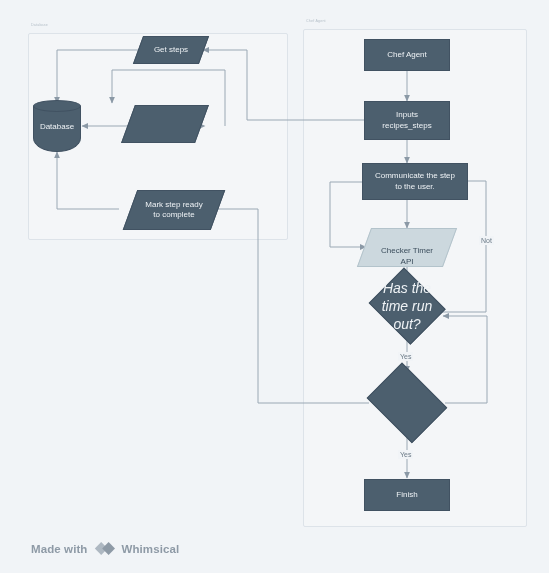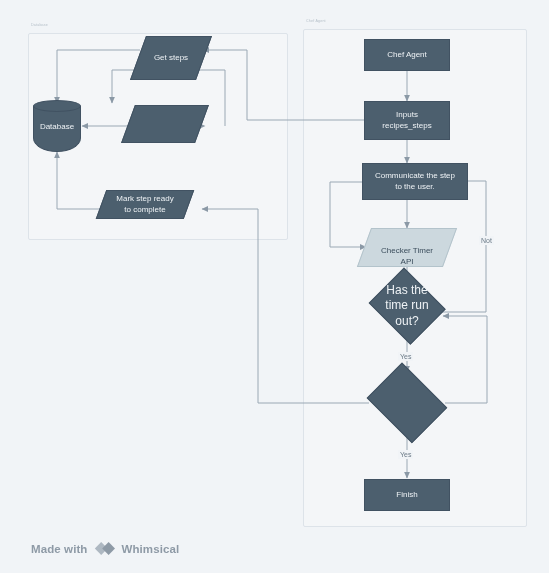--- a/index.html
+++ b/index.html
@@ -17,21 +17,21 @@
   .rect{background:#4c5f6e;color:#eef2f5;font-size:8px;border:1px solid #44secondary;}
   .rect{border:1px solid #415262;}
 
   .para{color:#eef2f5;font-size:8px;}
   .para-inner{position:absolute;inset:0;background:#4c5f6e;
               transform:skewX(-20deg);border:1px solid #415262;}
   .para-api .para-inner{background:#ccd8de;border:1px solid #b3c3cb;}
   .para-api{color:#3b4d5c;align-items:flex-end;}
   .para-label{position:relative;z-index:2;width:100%;padding:0 6px;box-sizing:border-box;}
 
-  .diamond{color:#eef2f5;font-size:12px;}
+  .diamond{color:#eef2f5;font-size:14px;font-style:italic;}
   .dia-inner{position:absolute;left:50%;top:50%;width:70.7%;height:70.7%;
              transform:translate(-50%,-50%) rotate(45deg);
              background:#4c5f6e;border:1px solid #415262;}
   .dia-label{position:relative;z-index:2;width:100%;padding:0 4px;box-sizing:border-box;}
 
   .cyl{position:absolute;color:#eef2f5;font-size:8px;}
   .cyl-body{position:absolute;left:0;right:0;top:6px;bottom:0;background:#4c5f6e;
             border-left:1px solid #415262;border-right:1px solid #415262;
             border-bottom:1px solid #415262;border-bottom-left-radius:50% 14px;
             border-bottom-right-radius:50% 14px;}
@@ -104,30 +104,30 @@
     <path d="M205,126 L205,126"></path>
   </g>
 </svg>
 
 <div class="cyl" style="left:33px;top:100px;width:48px;height:52px;">
   <div class="cyl-body"></div>
   <div class="cyl-top"></div>
   <div class="cyl-label">Database</div>
 </div>
 
-<div class="node para" style="left:138px;top:36px;width:66px;height:44px;">
+<div class="node para" style="left:138px;top:36px;width:66px;height:28px;">
   <div class="para-inner"></div>
   <div class="para-label">Get steps</div>
 </div>
 
 <div class="node para" style="left:128px;top:105px;width:74px;height:38px;">
   <div class="para-inner"></div>
 </div>
 
-<div class="node para" style="left:101px;top:190px;width:88px;height:29px;justify-content:flex-end;">
+<div class="node para" style="left:130px;top:190px;width:88px;height:40px;justify-content:flex-end;">
   <div class="para-inner"></div>
   <div class="para-label">
     <div>Mark step ready</div>
     <div>to complete</div>
   </div>
 </div>
 
 <div class="node rect" style="left:364px;top:39px;width:86px;height:32px;">
   <span>Chef Agent</span>
 </div>

